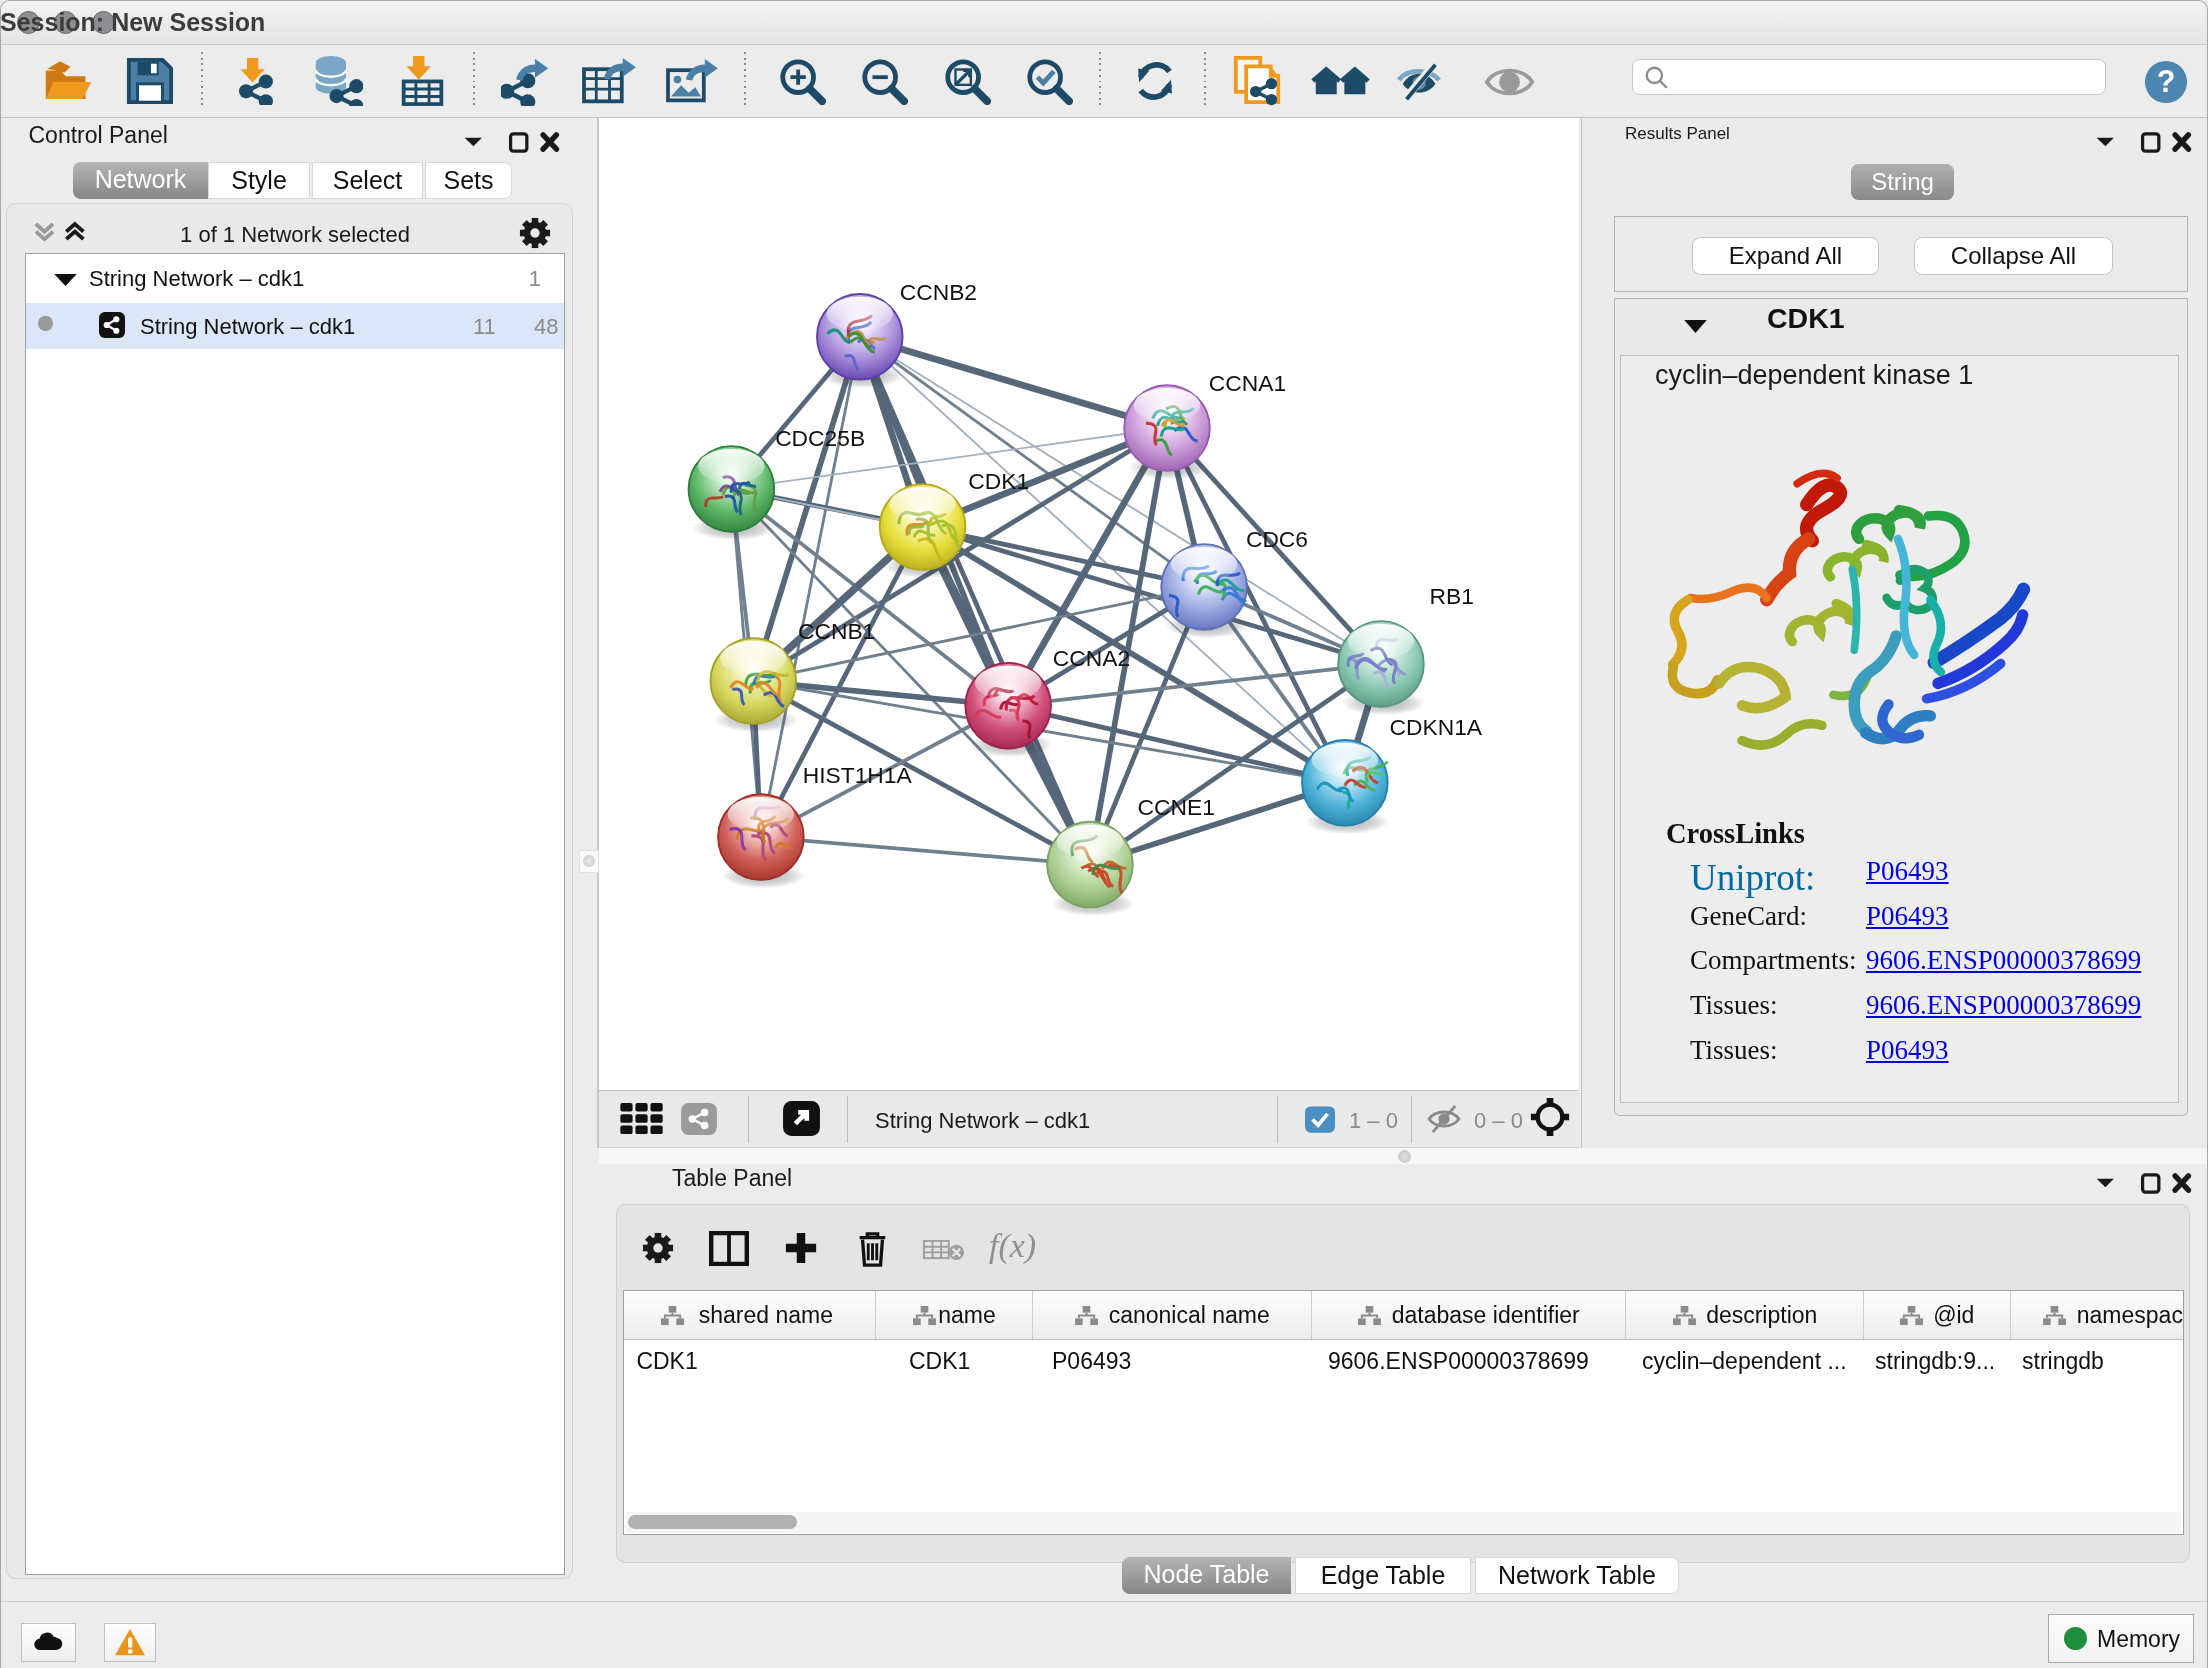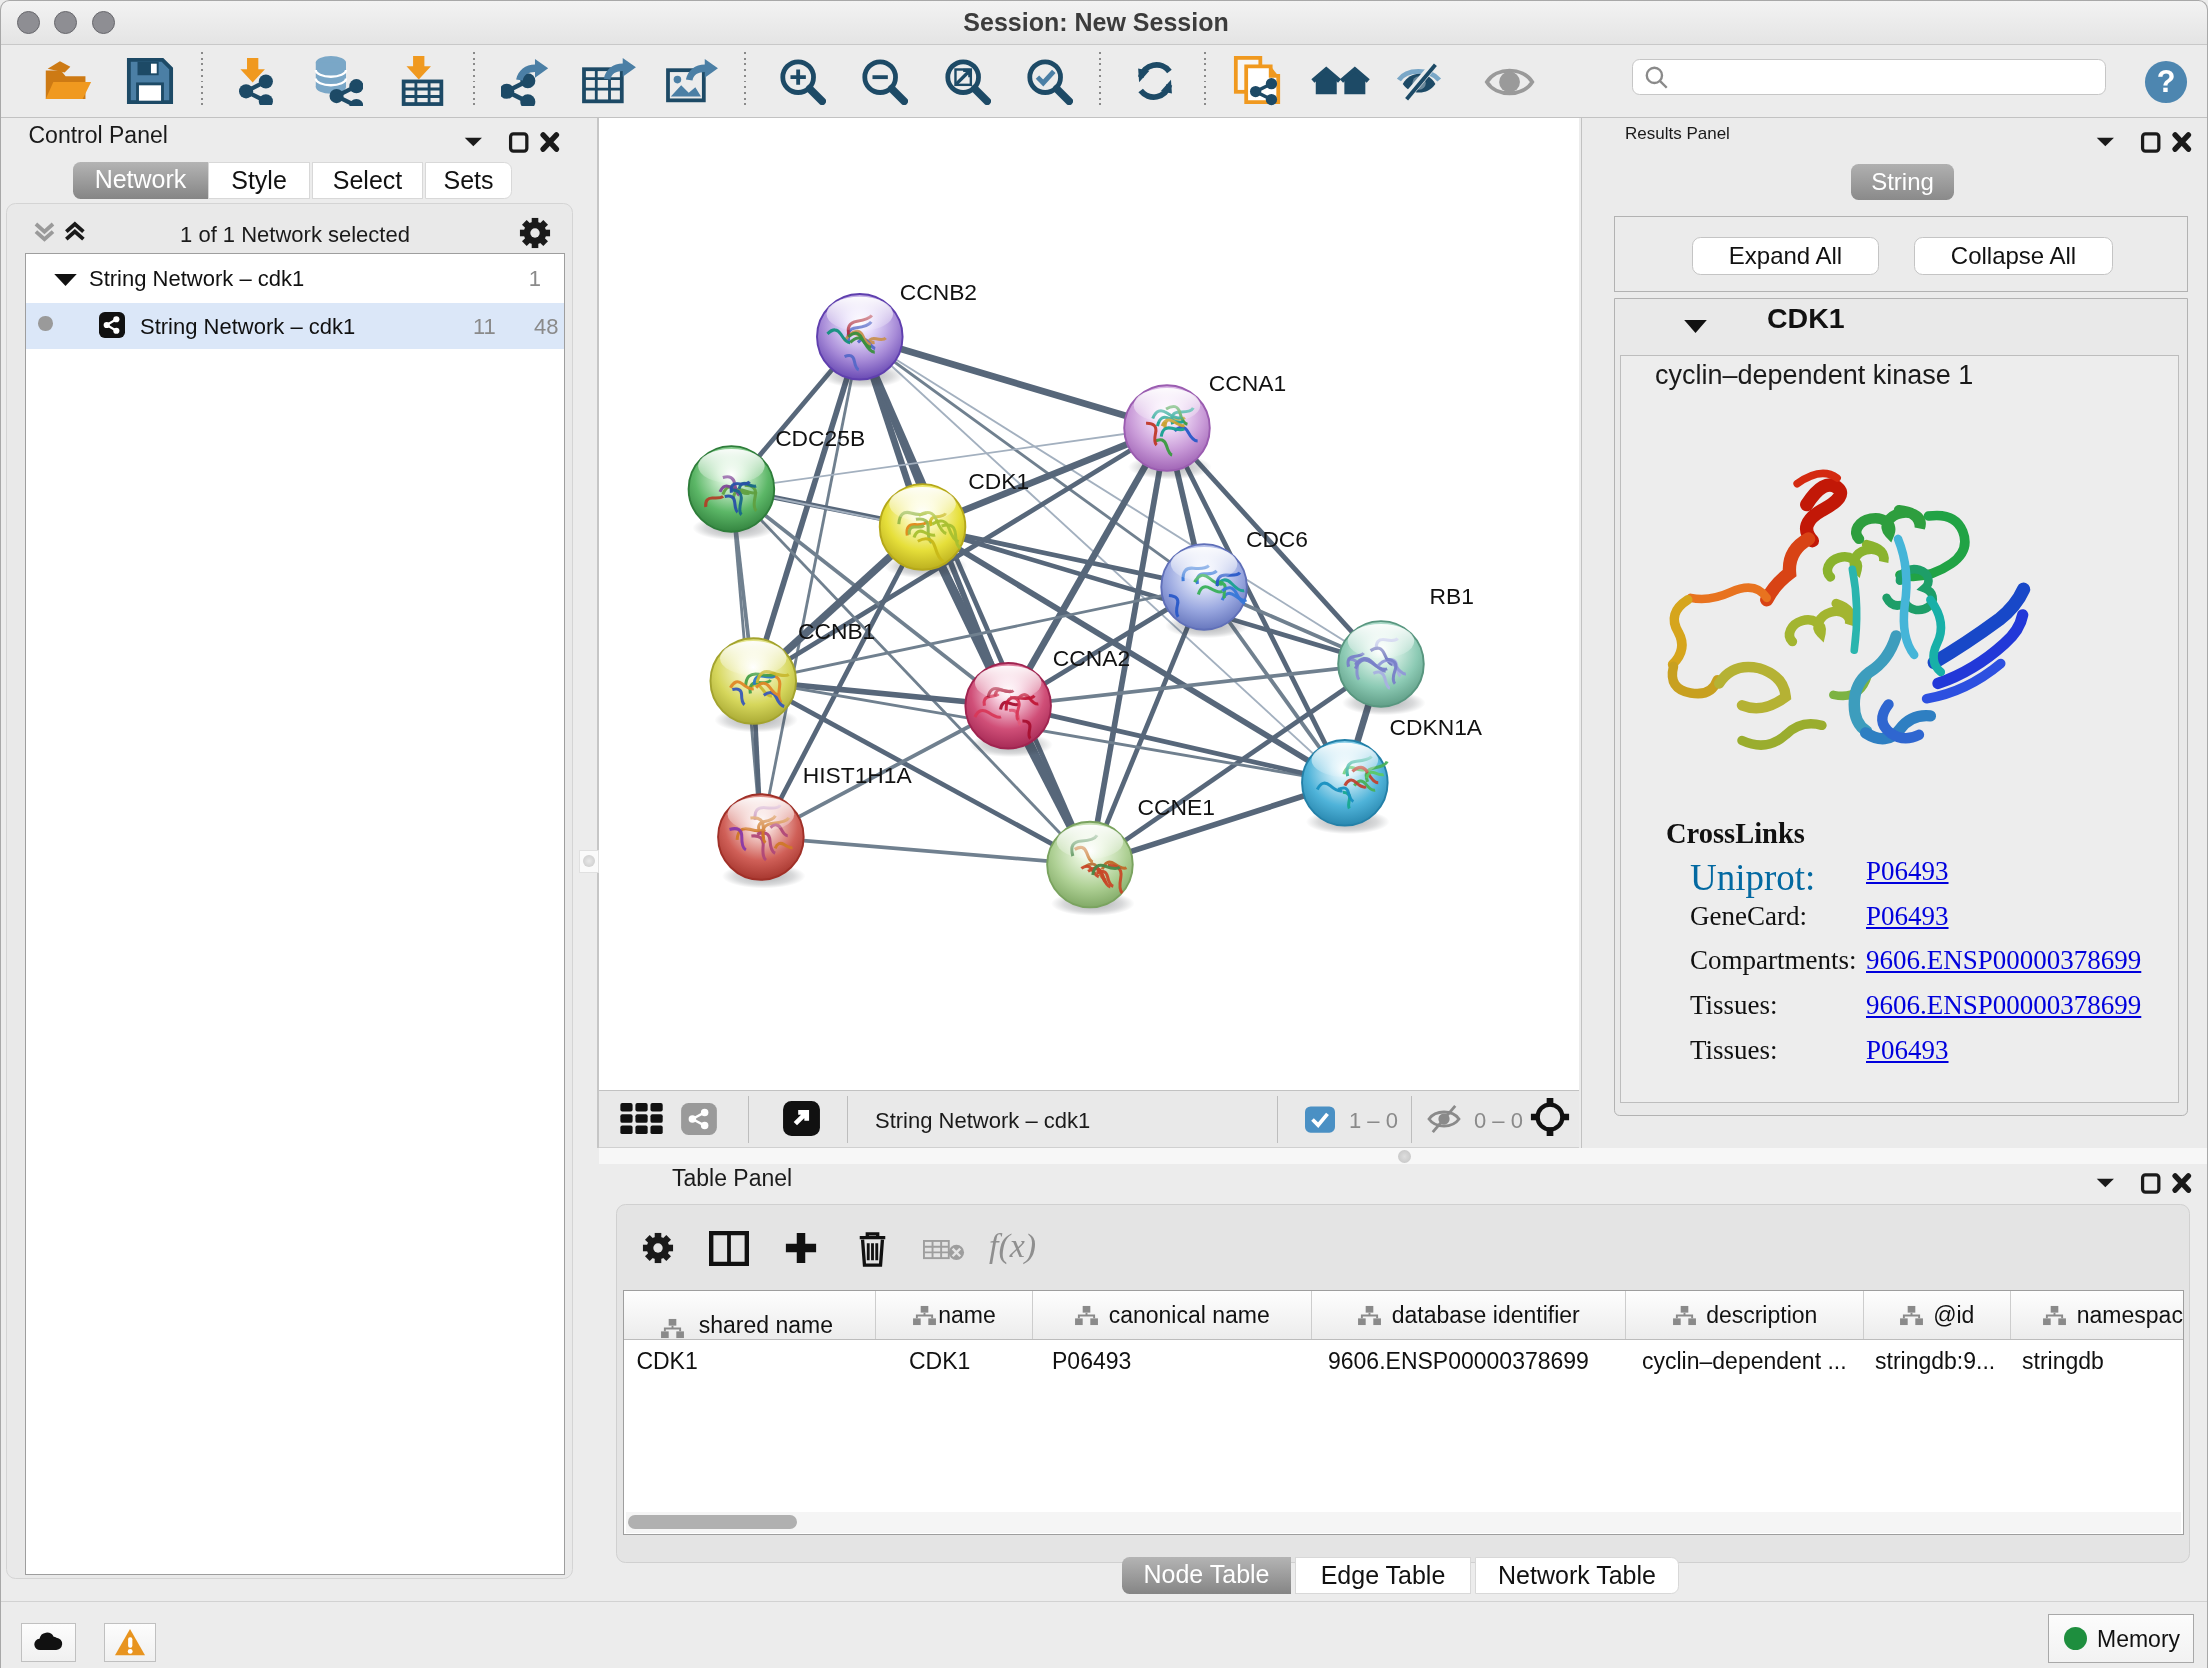--- a/index.html
+++ b/index.html
@@ -9,21 +9,21 @@
   font-size:25px; color:#111; text-align:center; line-height:35px; }
 .tab.selected { background:linear-gradient(#b4b4b4,#858585); color:#fff; border:none; }
 .btn { position:absolute; height:38px; background:#fff; border:1.4px solid #c4c4c4; border-radius:8.6px;
   box-sizing:border-box; font-size:24px; color:#111; text-align:center; line-height:35px; }
 </style></head>
 <body>
 <div style="position:absolute;left:0;top:0;width:2208px;height:45px;background:linear-gradient(#f3f3f3,#e4e4e4);border-bottom:1px solid #c8c8c8;box-sizing:border-box;border-radius:9.5px 9.5px 0 0;">
   <span style="position:absolute;left:17px;top:10.5px;width:23px;height:23px;border-radius:50%;background:#8e8e93;border:1px solid #68686d;box-sizing:border-box;"></span>
   <span style="position:absolute;left:54px;top:10.5px;width:23px;height:23px;border-radius:50%;background:#8e8e93;border:1px solid #68686d;box-sizing:border-box;"></span>
   <span style="position:absolute;left:92px;top:10.5px;width:23px;height:23px;border-radius:50%;background:#8e8e93;border:1px solid #68686d;box-sizing:border-box;"></span>
-  <div style="position:absolute;left:0;right:16px;top:7.6px;text-align:center;font-size:25px;font-weight:bold;color:#3c3c3c;">Session: New Session</div>
+  <div style="position:absolute;left:0;right:16px;top:7.6px;text-align:left;font-size:25px;font-weight:bold;color:#3c3c3c;">Session: New Session</div>
 </div>
 <div style="position:absolute;left:0;top:45px;width:2208px;height:73px;background:#ececec;border-bottom:1px solid #c2c2c2;box-sizing:border-box;">
 </div>
 <svg style="position:absolute;left:42px;top:57px" width="51" height="48" viewBox="0 0 54 50">
     <path d="M4 14 L20 14 L25 20 L46 20 L46 44 L4 44 Z" fill="#cd7a14"></path>
 <path d="M4 44 L12 26 L52 26 L43 44 Z" fill="#f0991f"></path>
 <path d="M6 12 L19 4 L30 10 L24 16 Z" fill="#cd7a14"></path>
   </svg>
 <svg style="position:absolute;left:126px;top:57px" width="48" height="48" viewBox="0 0 50 50">
     <path d="M3 3 L38 3 L47 12 L47 47 L3 47 Z" fill="#4b7fa5" stroke="#1d4a66" stroke-width="4"></path>
@@ -670,21 +670,21 @@
     <g stroke="#9e9e9e" fill="none" stroke-width="2">
       <rect x="1" y="1" width="26" height="18"></rect>
       <path d="M1 7 H27 M1 13 H27 M10 1 V19 M19 1 V19"></path>
     </g>
     <circle cx="35" cy="13" r="8" fill="#9e9e9e"></circle>
     <path d="M31 9 L39 17 M39 9 L31 17" stroke="#e4e4e4" stroke-width="2.5"></path>
   </svg>
 <div style="position:absolute;left:989px;top:1227px;font-family:'Liberation Serif', serif;font-style:italic;font-size:34px;color:#8f8f8f;">f(x)</div>
 <div style="position:absolute;left:623px;top:1290px;width:1561px;height:245px;background:#fff;border:1px solid #9e9e9e;box-sizing:border-box;overflow:hidden;">
   <div style="position:absolute;left:0;top:0;width:100%;height:48px;background:linear-gradient(#fefefe,#ececec);border-bottom:1px solid #bcbcbc;">
-      <div style="position:absolute;left:-6.7px;top:0;width:259px;height:48px;border-right:1.9px solid #cdcdcd;box-sizing:border-box;display:flex;align-items:flex-end;justify-content:center;gap:14px;">
+      <div style="position:absolute;left:-6.7px;top:0;width:259px;height:48px;border-right:1.9px solid #cdcdcd;box-sizing:border-box;display:flex;align-items:center;justify-content:center;gap:14px;">
         <svg width="25" height="21" viewBox="0 0 26 22">
           <g fill="#8a8a8a">
             <rect x="9" y="1" width="8" height="7"></rect>
             <rect x="1" y="14" width="8" height="7"></rect>
             <rect x="17" y="14" width="8" height="7"></rect>
           </g>
           <path d="M13 8 V11 M5 14 V11 H21 V14" stroke="#8a8a8a" stroke-width="2" fill="none"></path>
         </svg>
         <span style="font-size:23px;color:#111;">shared name</span>
       </div>

